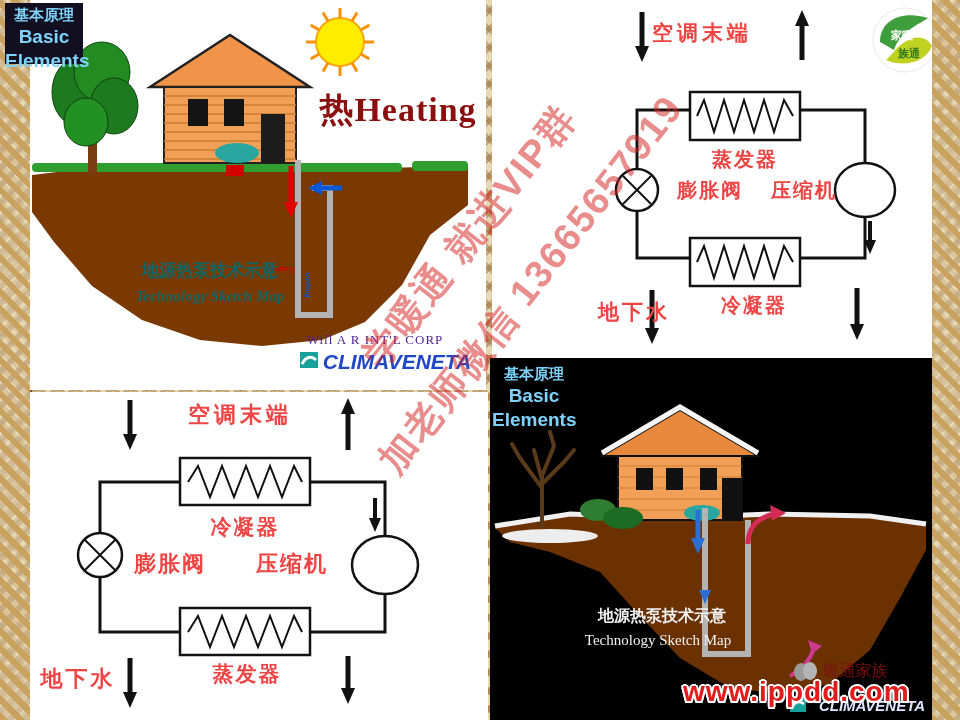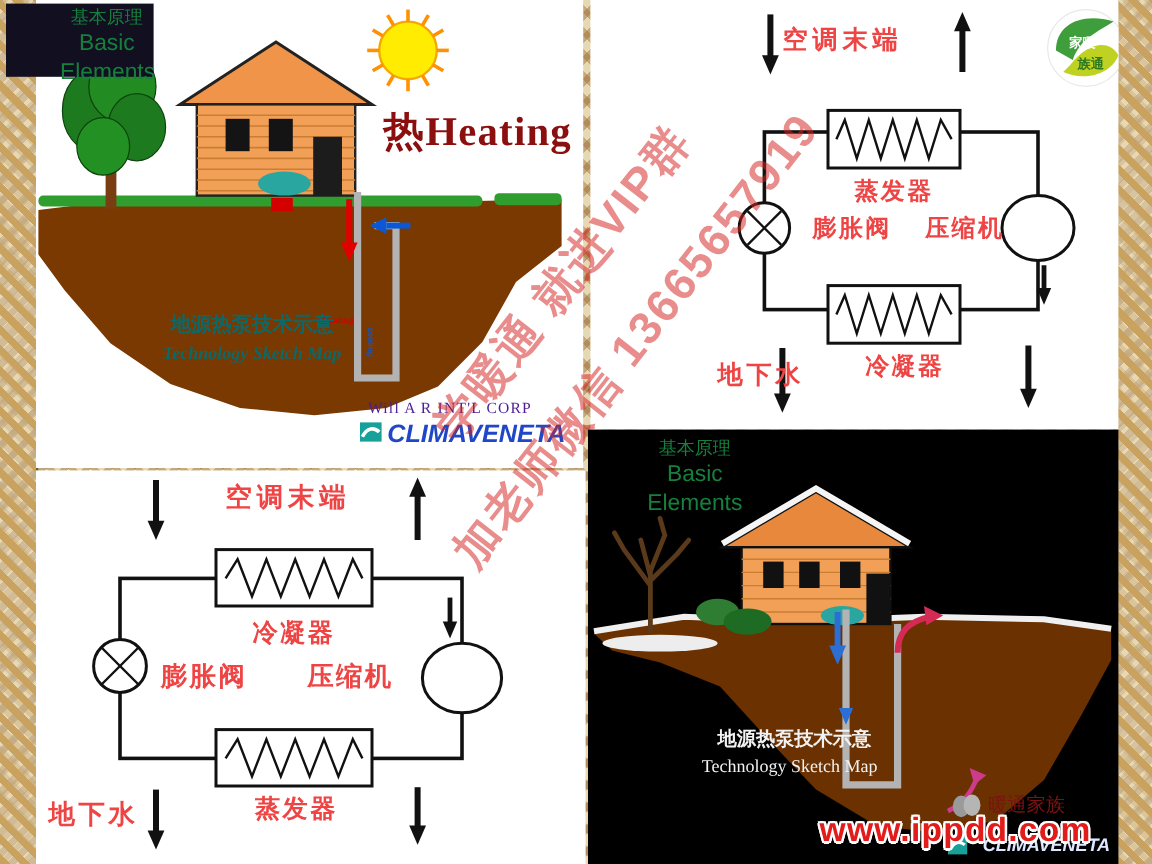--- a/index.html
+++ b/index.html
@@ -14,22 +14,22 @@
   .strip{position:absolute; top:0; height:720px; width:30px;
     background-image:
       repeating-linear-gradient(45deg,#c8a25e 0 6px, rgba(231,216,180,.6) 6px 12px),
       repeating-linear-gradient(-45deg, rgba(110,60,15,.45) 0 6px, transparent 6px 12px);}
   .strip.left{left:0;border-right:2px solid #7a5a22;}
   .strip.right{right:0;border-left:2px solid #7a5a22;}
   .panel{position:absolute; background:#fff;}
   .panel svg.layer{position:absolute; left:0; top:0;}
   .lbl{position:absolute; transform:translate(-50%,-50%); white-space:nowrap;
        font-weight:bold; color:#ef4444; font-family:"Liberation Sans",sans-serif;}
-  .badge{position:absolute; background:#121020; color:#15803d; text-align:center;
-         z-index:30; padding-top:3px; line-height:1.25; font-weight:normal;padding-left:45px;}
+  .badge{position:absolute; background:#121020; color:#7dd3fc; text-align:center;
+         z-index:30; padding-top:3px; line-height:1.25; font-weight:bold;}
   .badge .t{font-size:15px;}
   .badge .s{font-size:19px;}
   .watermark{position:absolute; left:180px; top:182px; width:640px; z-index:45;
     transform:rotate(-52deg); color:rgba(210,35,35,.52); font-size:38px; font-weight:bold;
     text-align:center; line-height:78px; letter-spacing:2px; pointer-events:none;}
   .footer-brand{position:absolute; z-index:60;}
   .url-text{position:absolute; left:683px; top:676px; z-index:60; font-size:28px; font-weight:bold;
     color:#e31b1b; letter-spacing:1px;
     text-shadow:2px 0 #fff,-2px 0 #fff,0 2px #fff,0 -2px #fff,1.5px 1.5px #fff,-1.5px -1.5px #fff,1.5px -1.5px #fff,-1.5px 1.5px #fff;}
   .serif{font-family:"Liberation Serif", serif;}

